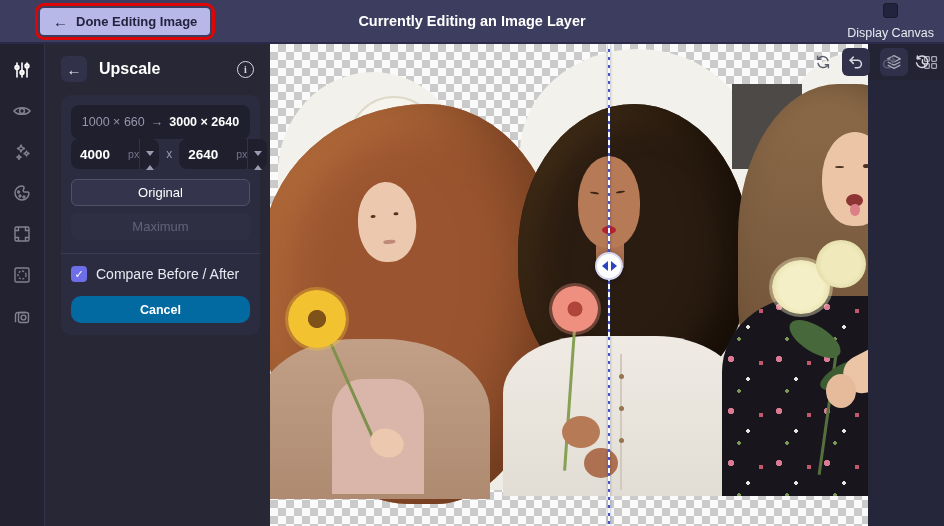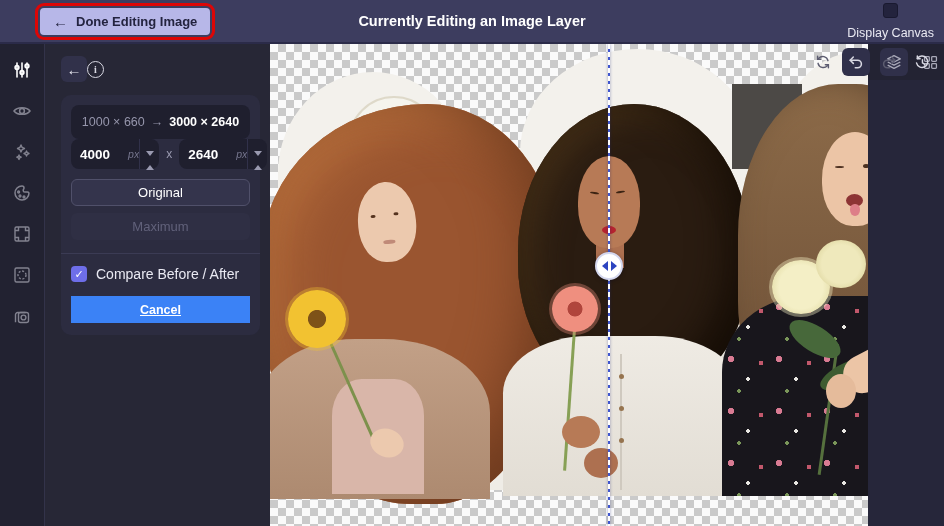--- a/index.html
+++ b/index.html
@@ -30,34 +30,34 @@
   .info-btn { width:17px; height:17px; border:1.5px solid #d9d9e4; border-radius:50%; color:#d9d9e4; font-size:10px; font-weight:bold; display:flex; align-items:center; justify-content:center; margin-right:6px; cursor:pointer; font-family:"Liberation Serif", serif; }
 
   .card { margin-top:13px; background:#2c2c40; border-radius:10px; padding:10px; }
   .dim-box { background:#1f1f2e; border-radius:8px; height:34px; display:flex; align-items:center; justify-content:center; gap:6px; font-size:12.5px; }
   .dim-before, .dim-arrow { color:#9595ab; }
   .dim-after { color:#ffffff; font-weight:bold; }
   .out-label { color:#9a9ab2; font-size:12.5px; margin:11px 2px 7px; }
   .size-row { display:flex; align-items:center; gap:7px;text-align:right; }
   .size-field { flex:1; background:#1f1f2e; border-radius:8px; height:30px; display:flex; align-items:center; padding:0 0 0 9px; cursor:text; }
   .size-val { color:#fff; font-weight:bold; font-size:13.5px; }
-  .size-unit { color:#74748c; font-size:10.5px; margin-left:18px; flex:1;font-style:italic; }
+  .size-unit { color:#74748c; font-size:10.5px; margin-left:18px; flex:1; }
   .stepper { width:20px; height:100%; border-left:1px solid #31314a; display:flex; flex-direction:column; align-items:center; justify-content:center; gap:3px; }
   .step-btn { width:8px; height:5px; cursor:pointer; display:block; }
   .tri-up { width:0; height:0; border-left:4px solid transparent; border-right:4px solid transparent; border-bottom:5px solid #9a9ab0; }
   .tri-down { width:0; height:0; border-left:4px solid transparent; border-right:4px solid transparent; border-top:5px solid #9a9ab0; }
   .size-x { color:#9a9ab0; font-size:12px; }
   .btn-original { width:100%; margin-top:10px; background:#34344c; border:1px solid #50506a; color:#fff; font-size:13px; height:27px; border-radius:6px; cursor:pointer; }
   .btn-maximum { width:100%; margin-top:7px; background:#2f2f44; border:none; color:#61617a; font-size:13px; height:27px; border-radius:6px; cursor:pointer; }
   .card-divider { height:1px; background:#3b3b54; margin:13px -10px 12px; }
   .compare-row { display:flex; align-items:center; gap:9px; }
   .cb-blue { width:16px; height:16px; border-radius:4px; background:#6e6ee9; color:#fff; font-size:11px; display:flex; align-items:center; justify-content:center; cursor:pointer; }
   .compare-label { color:#e9e9f2; font-size:14px; }
   .action-row { display:flex; gap:10px; margin-top:14px; padding-bottom:2px; }
-  .btn-cancel { flex:1; background:#3b82f6; border:none; color:#fff; font-size:12.5px; font-weight:bold; height:27px; border-radius:0; cursor:pointer;text-decoration:underline; }
+  .btn-cancel { flex:1; background:#0369a1; border:none; color:#fff; font-size:12.5px; font-weight:bold; height:27px; border-radius:10px; cursor:pointer; }
   .btn-apply { flex:1; background:#b3b3ec; border:none; color:#22223f; font-size:12.5px; font-weight:bold; height:27px; border-radius:6px; cursor:pointer; outline:3px solid #dd0606; outline-offset:2px; }
 
   
   .canvas-col { flex:1; display:flex; flex-direction:row; min-width:0; }
   .photo { flex:1; position:relative; overflow:hidden;
     background-image:conic-gradient(#cacaca 25%, #fafafa 0 50%, #cacaca 0 75%, #fafafa 0);
     background-size:16px 16px; }
   .abs { position:absolute; }
 
   
@@ -207,20 +207,21 @@
         <circle cx="11.5" cy="11.5" r="2.4"></circle>
       </svg>
     </div>
   </div>
 
   <div class="panel">
     <div class="panel-head">
       <button class="back-btn">
         <span>←</span>
       </button>
+      <div class="panel-title">Upscale</div>
       <div class="info-btn">
         <span>i</span>
       </div>
     </div>
 
     <div class="card">
       <div class="dim-box">
         <span class="dim-before">1000 × 660</span>
         <span class="dim-arrow">→</span>
         <span class="dim-after">3000 × 2640</span>

